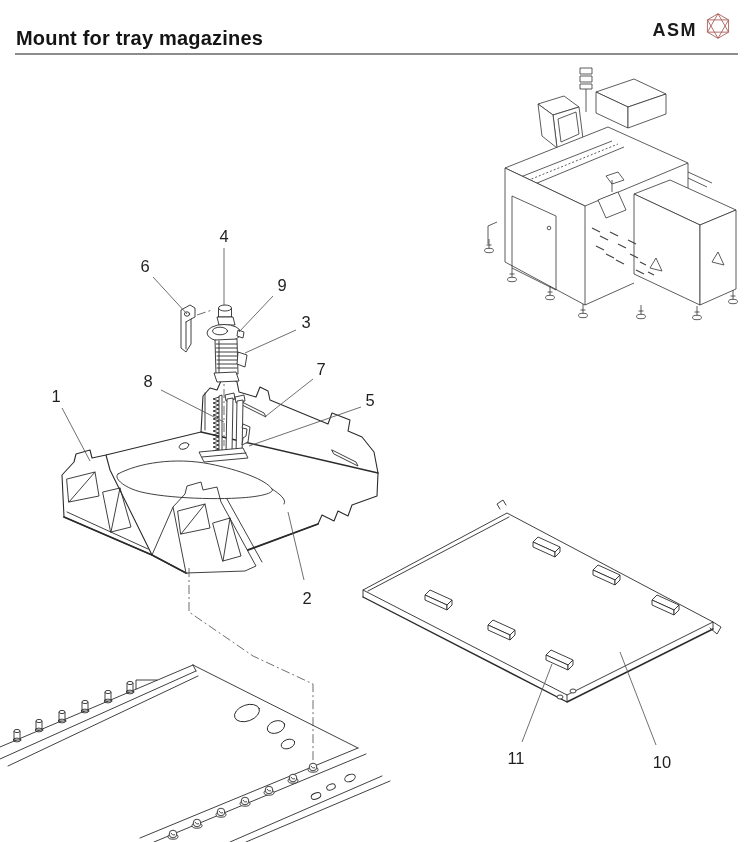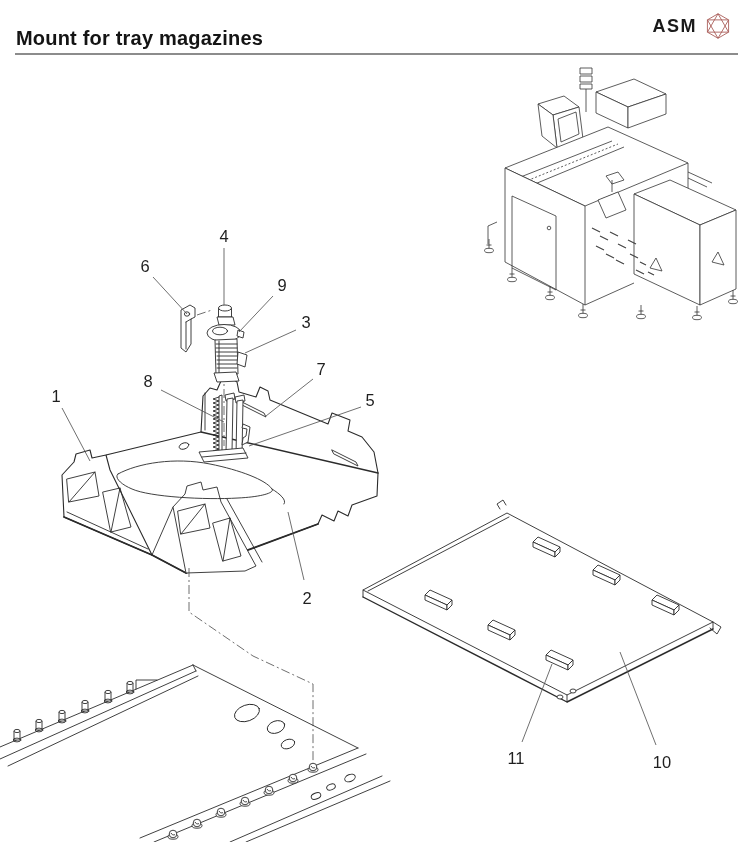--- a/index.html
+++ b/index.html
@@ -1,21 +1,21 @@
 <!DOCTYPE html>
 <html style="--logo-color: #a85a56; --rule-color: #8c8c8c;"><head>
 <meta charset="utf-8">
 <style>
   html,body{margin:0;padding:0;background:#fff;}
   .page{position:relative;width:752px;height:842px;background:#fff;overflow:hidden;
         font-family:"Liberation Sans",sans-serif;}
   .title{position:absolute;left:16px;top:27px;margin:0;font-size:20px;font-weight:bold;
          color:#141414;letter-spacing:.2px;}
   .rule{position:absolute;left:15px;right:14px;top:53px;border-top:2px solid var(--rule-color,#8c8c8c);}
-  .logo{position:absolute;right:20px;top:11px;display:flex;align-items:center;gap:7px;}
+  .logo{position:absolute;right:20px;top:11px;display:flex;align-items:flex-end;gap:7px;}
   .logo-text{font-size:18px;font-weight:bold;color:#1a1a1a;letter-spacing:1.5px;}
   .logo-icon{stroke:var(--logo-color,#a85a56);fill:none;stroke-width:1;}
   svg.diagram{position:absolute;left:0;top:0;}
   .ln{stroke:#2b2b2b;stroke-width:.9;fill:none;stroke-linejoin:round;stroke-linecap:round;}
   .wf{stroke:#2b2b2b;stroke-width:.9;fill:#fff;stroke-linejoin:round;}
   .t14{stroke-width:1.4;} .t18{stroke-width:1.8;} .t11{stroke-width:1.1;}
   .mk{stroke:#333;stroke-width:.8;fill:none;stroke-linejoin:round;}
   .mw{stroke:#333;stroke-width:.8;fill:#fff;stroke-linejoin:round;}
   .hatch{stroke:#444;stroke-width:1.2;}
   .dd{stroke:#4a4a4a;stroke-width:.8;fill:none;stroke-dasharray:9 3 2 3;}

